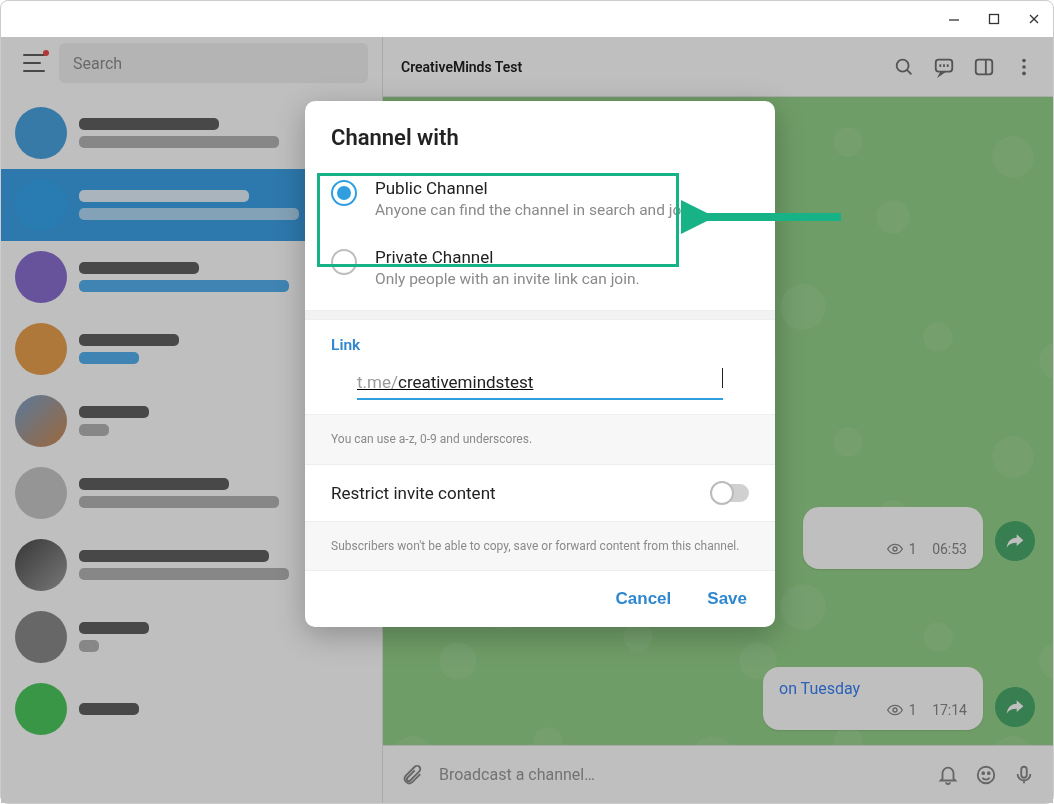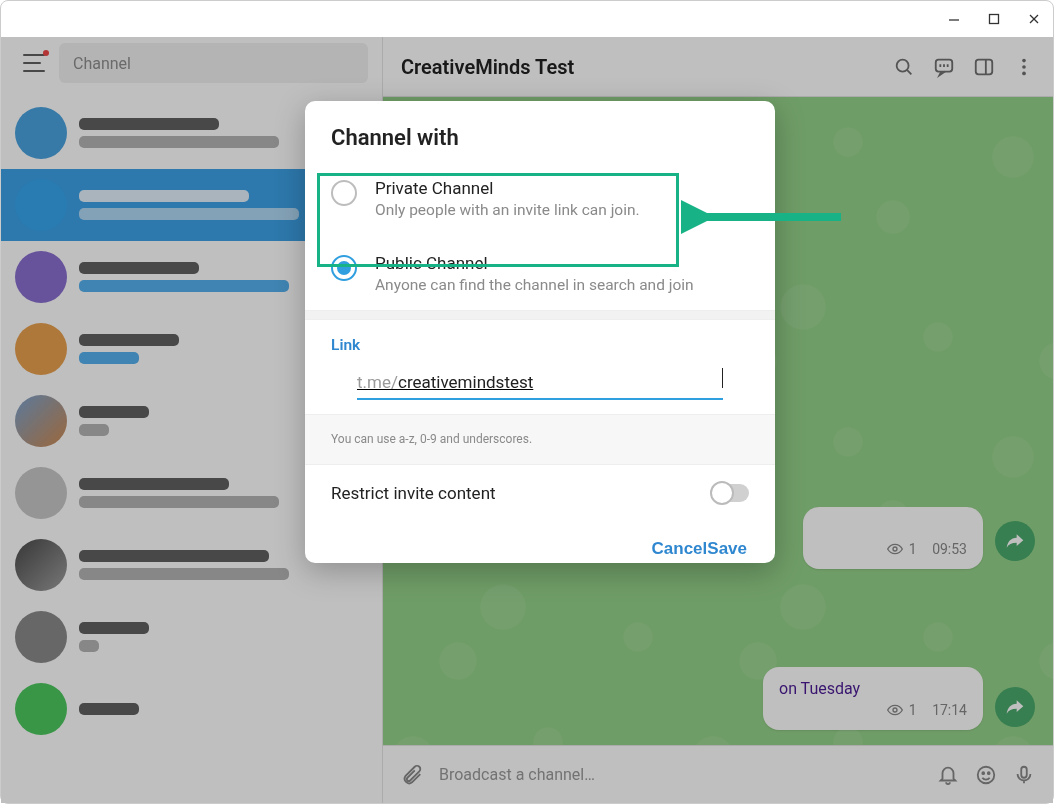--- a/index.html
+++ b/index.html
@@ -23,21 +23,21 @@
   .avatar.photo1{background:linear-gradient(135deg,#7aa3d0,#d08a4f);} .avatar.grey{background:#c7c7c7;}
   .avatar.darkgrey{background:#8a8a8a;} .avatar.photo2{background:linear-gradient(135deg,#4a4a4a,#a0a0a0);}
   .avatar.green{background:#4cc85f;}
   .chat-lines { flex:1; display:flex; flex-direction:column; gap:6px;}
   .blur-line{height:12px;border-radius:5px;}
   .blur-line.dark{background:#606060;} .blur-line.light{background:#b5b5b5;}
   .blur-line.white{background:rgba(255,255,255,0.85);} .blur-line.whitel{background:rgba(255,255,255,0.6);}
   .blur-line.bluel{background:#55b0ee;}
   .main { flex:1; display:flex; flex-direction:column; background:#fff; }
   .header { height:60px; border-bottom:1px solid #e5e5e5; display:flex; align-items:center; padding:0 18px; gap:18px;}
-  .header-title { flex:1; font-weight:600; font-size:20px; color:#222; }
+  .header-title { flex:1; font-weight:600; font-size:14px; color:#222; }
   .h-icon{width:22px;height:22px;color:#707070;cursor:pointer;display:flex;align-items:center;justify-content:center;}
   .chat-bg{flex:1;position:relative;overflow:hidden;}
   .pattern-bg{position:absolute;inset:0;background-color:#95d28a;
     background-image:
      radial-gradient(circle at 10% 20%,rgba(255,255,255,0.08) 0 20px,transparent 21px),
      radial-gradient(circle at 70% 40%,rgba(255,255,255,0.08) 0 16px,transparent 17px),
      radial-gradient(circle at 40% 70%,rgba(255,255,255,0.08) 0 22px,transparent 23px),
      radial-gradient(circle at 85% 80%,rgba(255,255,255,0.08) 0 14px,transparent 15px),
      radial-gradient(circle at 25% 88%,rgba(255,255,255,0.08) 0 18px,transparent 19px),
      radial-gradient(circle at 55% 15%,rgba(255,255,255,0.08) 0 14px,transparent 15px);
@@ -70,21 +70,21 @@
   .link-prefix{font-size:17px;color:#9a9a9a;}
   .link-input{font-size:17px;color:#222;border:none;outline:none;flex:1;padding:0;}
   .caret{display:inline-block;width:1px;height:20px;background:#222;margin-left:1px;animation:blink 1s step-end infinite;vertical-align:-3px;}
   @keyframes blink{50%{opacity:0;}}
   .m-note{background:#f7f7f7;padding:16px 26px;border-top:1px solid #eee;border-bottom:1px solid #eee;}
   .m-note p{font-size:12px;color:#8a8a8a;line-height:1.4;}
   .toggle-row{display:flex;align-items:center;justify-content:space-between;padding:18px 26px;}
   .toggle-row .lbl{font-size:17px;color:#222;}
   .toggle{width:38px;height:18px;border-radius:10px;background:#d0d0d0;position:relative;cursor:pointer;}
   .toggle .knob{position:absolute;left:-1px;top:-3px;width:24px;height:24px;border-radius:50%;background:#fff;border:2px solid #bbb;}
-  .m-actions{display:flex;justify-content:flex-end;padding:18px 28px 4px;}
+  .m-actions{display:flex;justify-content:flex-end;gap:36px;padding:18px 28px 18px;}
   .m-actions button{background:none;border:none;font-size:17px;font-weight:600;color:#2f87d0;cursor:pointer;}
 </style>
 </head>
 <body>
 
 <div class="window">
   <div class="titlebar">
     <div class="tb-btn">
         <svg width="14" height="14" viewBox="0 0 14 14">
           <line x1="2" y1="8" x2="12" y2="8" stroke="#333" stroke-width="1.3"></line>
@@ -106,21 +106,21 @@
   <div class="app">
 
     <div class="sidebar">
       <div class="sidebar-top">
         <div class="menu-icon">
             <span></span>
             <span></span>
             <span></span>
             <div class="menu-dot"></div>
           </div>
-        <div class="search-box">Channel</div>
+        <div class="search-box">Search</div>
       </div>
       <div class="chat-list">
         <div class="chat-item">
             <div class="avatar blue"></div>
             <div class="chat-lines">
               <div class="blur-line dark" style="width:140px"></div>
               <div class="blur-line light" style="width:200px"></div>
             </div>
           </div>
         <div class="chat-item active">
@@ -216,29 +216,29 @@
       <div class="chat-bg">
         <div class="pattern-bg"></div>
         <div class="date-pill shadow" style="top:370px;width:34px;padding:6px;">d</div>
         <div class="bubble" style="right:70px;top:410px;width:180px;">
           <div style="height:18px;"></div>
           <div class="meta"><span class="eye">
                 <svg width="16" height="12" viewBox="0 0 24 16" fill="none" stroke="#888" stroke-width="2">
                   <path d="M1 8s4-7 11-7 11 7 11 7-4 7-11 7S1 8 1 8z"></path>
                   <circle cx="12" cy="8" r="3"></circle>
                 </svg>
-              </span><span>1</span>&nbsp;<span>09:53</span></div>
+              </span><span>1</span>&nbsp;<span>06:53</span></div>
         </div>
         <div class="fab" style="right:18px;top:424px;">
             <svg width="20" height="20" viewBox="0 0 24 24" fill="#fff">
               <path d="M14 4l8 7-8 7v-4c-6 0-10 2-12 6 1-7 5-12 12-12V4z"></path>
             </svg>
           </div>
         <div class="bubble" style="right:70px;top:570px;width:220px;">
-          <div style="font-size:16px;color:#4c1d95;">on Tuesday</div>
+          <div style="font-size:16px;color:#3b82f6;">on Tuesday</div>
           <div class="meta"><span class="eye">
                 <svg width="16" height="12" viewBox="0 0 24 16" fill="none" stroke="#888" stroke-width="2">
                   <path d="M1 8s4-7 11-7 11 7 11 7-4 7-11 7S1 8 1 8z"></path>
                   <circle cx="12" cy="8" r="3"></circle>
                 </svg>
               </span><span>1</span>&nbsp;<span>17:14</span></div>
         </div>
         <div class="fab" style="right:18px;top:590px;">
             <svg width="20" height="20" viewBox="0 0 24 24" fill="#fff">
               <path d="M14 4l8 7-8 7v-4c-6 0-10 2-12 6 1-7 5-12 12-12V4z"></path>
@@ -273,33 +273,33 @@
             </svg>
           </div>
       </div>
     </div>
 
     <div class="overlay"></div>
 
     <div class="modal">
       <div class="m-title">Channel with</div>
 
+      <div class="opt">
+        <div class="radio sel"></div>
+        <div>
+          <div class="opt-title">Public Channel</div>
+          <div class="opt-desc">Anyone can find the channel in search and join</div>
+        </div>
+      </div>
+
       <div class="opt" style="padding-bottom:20px;">
         <div class="radio"></div>
         <div>
           <div class="opt-title">Private Channel</div>
           <div class="opt-desc">Only people with an invite link can join.</div>
-        </div>
-      </div>
-
-      <div class="opt">
-        <div class="radio sel"></div>
-        <div>
-          <div class="opt-title">Public Channel</div>
-          <div class="opt-desc">Anyone can find the channel in search and join</div>
         </div>
       </div>
 
       <div class="m-sep"></div>
 
       <div class="m-section-label">Link</div>
       <div class="link-wrap">
         <div class="link-row">
           <span class="link-prefix">t.me/</span>
           <span class="link-input">creativemindstest</span>
@@ -311,20 +311,23 @@
         <p>You can use a-z, 0-9 and underscores.</p>
       </div>
 
       <div class="toggle-row">
         <div class="lbl">Restrict invite content</div>
         <div class="toggle">
             <div class="knob"></div>
           </div>
       </div>
 
+      <div class="m-note">
+        <p>Subscribers won't be able to copy, save or forward content from this channel.</p>
+      </div>
 
       <div class="m-actions">
         <button>Cancel</button>
         <button>Save</button>
       </div>
     </div>
 
     <div class="highlight-box" style="left:316px;top:136px;width:362px;height:94px;"></div>
     <svg class="arrow" style="left:680px;top:160px;" width="170" height="40">
       <defs>

